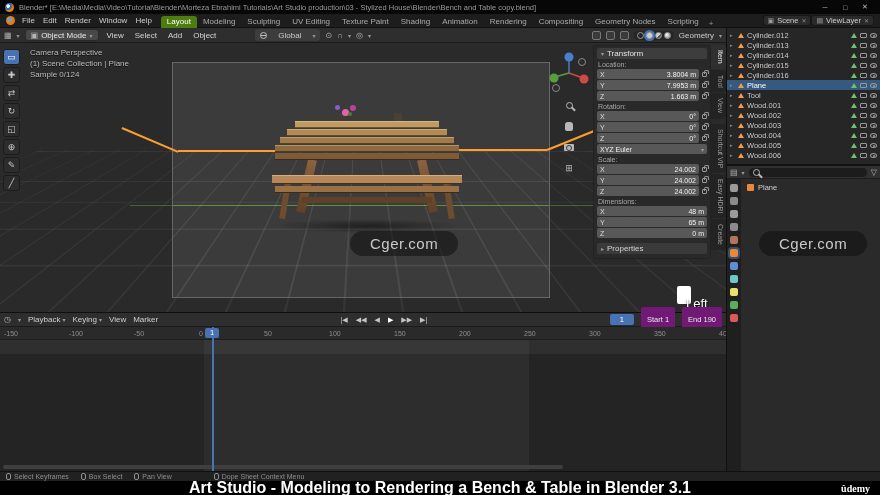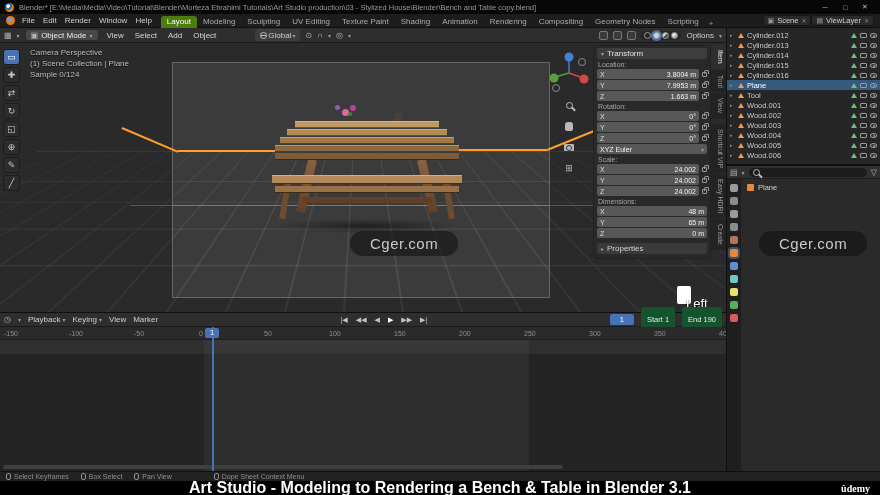--- a/index.html
+++ b/index.html
@@ -25,21 +25,21 @@
   .sel-box{display:flex;align-items:center;gap:3px;background:#2a2a2a;border:1px solid #161616;border-radius:3px;padding:0 4px;height:11px;font-size:7.5px}
   .sel-box .x{color:#888;font-size:6px}
   .mini-ico{color:#9a9a9a;font-size:7px}
 
   
   .toolheader{position:absolute;top:28px;left:0;width:726px;height:15px;background:#2e2e2e;border-bottom:1px solid #191919;display:flex;align-items:center;gap:5px;padding:0 4px;font-size:8px}
   .hdr-ico{color:#b5b5b5;font-size:8px}
   .caret{color:#9a9a9a;font-size:6px}
   .mode-select{background:#484848;border:1px solid #2a2a2a;border-radius:3px;padding:0 5px;height:12px;display:flex;align-items:center;gap:3px;color:#e8e8e8}
   .hdr-menu{padding:0 3px;color:#d5d5d5}
-  .hdr-field{background:#3d3d3d;border-radius:3px;padding:0 5px;height:12px;display:flex;align-items:center;gap:1px}
+  .hdr-field{background:#3d3d3d;border-radius:3px;padding:0 5px;height:12px;display:flex;align-items:center;gap:11px}
   .globe-ico{width:7px;height:7px;border:1px solid #bbb;border-radius:50%;position:relative}
   .globe-ico::after{content:'';position:absolute;left:0;right:0;top:2.5px;height:1px;background:#bbb}
   .shade-circles{display:flex;gap:2px;align-items:center;background:#252525;border-radius:6px;padding:1px 3px}
   .sc{width:7px;height:7px;border-radius:50%;border:1px solid #9a9a9a}
   .sc.solid{background:#cfcfcf}
   .sc.active-ring{box-shadow:0 0 0 2px #4772b3}
   .sc.mat{background:linear-gradient(135deg,#cfcfcf 50%,#555 50%)}
   .sc.rend{background:radial-gradient(circle at 35% 35%,#fff,#777)}
   .toggle-sq{width:9px;height:9px;border:1px solid #777;border-radius:2px;background:#3a3a3a}
 
@@ -114,21 +114,21 @@
   .ntab.grp{margin-top:4px}
 
   
   .timeline{position:absolute;top:312px;left:0;width:726px;height:159px;background:#232323;border-top:1px solid #0f0f0f}
   .tl-header{height:14px;background:#2e2e2e;border-bottom:1px solid #1b1b1b;display:flex;align-items:center;padding:0 4px;gap:7px;font-size:8px;color:#d0d0d0}
   .tl-menu{display:flex;align-items:center;gap:2px}
   .transport{margin:0 auto;display:flex;gap:4px;align-items:center}
   .tp-btn{color:#c5c5c5;font-size:7px;padding:0 2px}
   .tp-btn.play{color:#fff}
   .frame-field{background:#4772b3;color:#fff;border-radius:2px;padding:0 10px;height:11px;font-size:7.5px;display:flex;align-items:center}
-  .range-field{background:#14532d;color:#e8e8e8;border-radius:2px;padding:0 6px;height:26px;font-size:7.5px;display:flex;align-items:center}
+  .range-field{background:#701a75;color:#e8e8e8;border-radius:2px;padding:0 6px;height:26px;font-size:7.5px;display:flex;align-items:center}
   .tl-ruler{position:absolute;top:14px;left:0;right:0;height:13px;background:#2a2a2a;border-bottom:1px solid #1e1e1e;font-size:7px;color:#8f8f8f}
   .tl-ruler span{position:absolute;top:3px}
   .tl-body{position:absolute;top:27px;left:0;right:0;bottom:0;background:#242424}
   .tl-range{position:absolute;left:204px;top:0;width:325px;height:100%;background:#2d2d2d}
   .tl-channel{position:absolute;left:0;top:0;width:100%;height:14px;background:rgba(255,255,255,.05)}
   .cf-line{position:absolute;left:212px;top:14px;width:1.5px;height:145px;background:#4772b3}
   .cf-label{position:absolute;left:205px;top:15px;background:#4772b3;color:#fff;border-radius:2px;padding:0 5px;font-size:7.5px;height:10px;line-height:10px}
   .tl-scroll{position:absolute;bottom:2px;left:3px;width:560px;height:4px;background:#3f3f3f;border-radius:2px}
 
   
@@ -242,21 +242,21 @@
     <div style="flex:1"></div>
     <span class="toggle-sq"></span>
     <span class="toggle-sq"></span>
     <span class="toggle-sq"></span>
     <div class="shade-circles">
       <span class="sc"></span>
       <span class="sc solid active-ring"></span>
       <span class="sc mat"></span>
       <span class="sc rend"></span>
     </div>
-    <span>Options</span>
+    <span>Geometry</span>
     <span class="caret">▾</span>
   </div>
 
   <div class="viewport">
     <div class="grid"></div>
     <div class="axis-green"></div>
     <div class="camera-area"></div>
 
     <div class="sel-line" style="left:122px;top:84px;width:61px;transform:rotate(23deg)"></div>
     <div class="sel-line" style="left:178px;top:107px;width:100px"></div>

